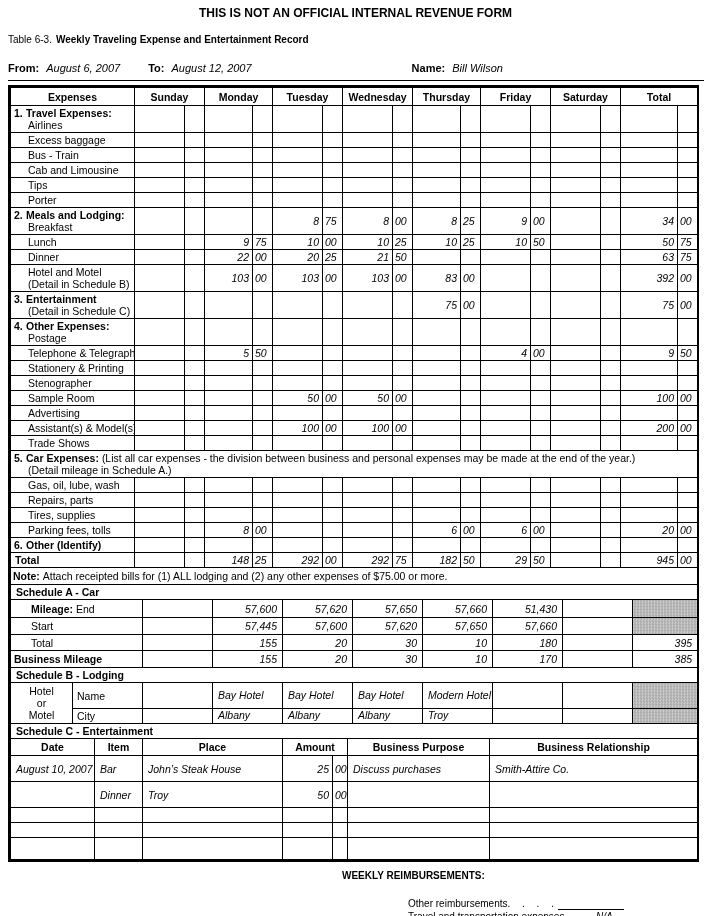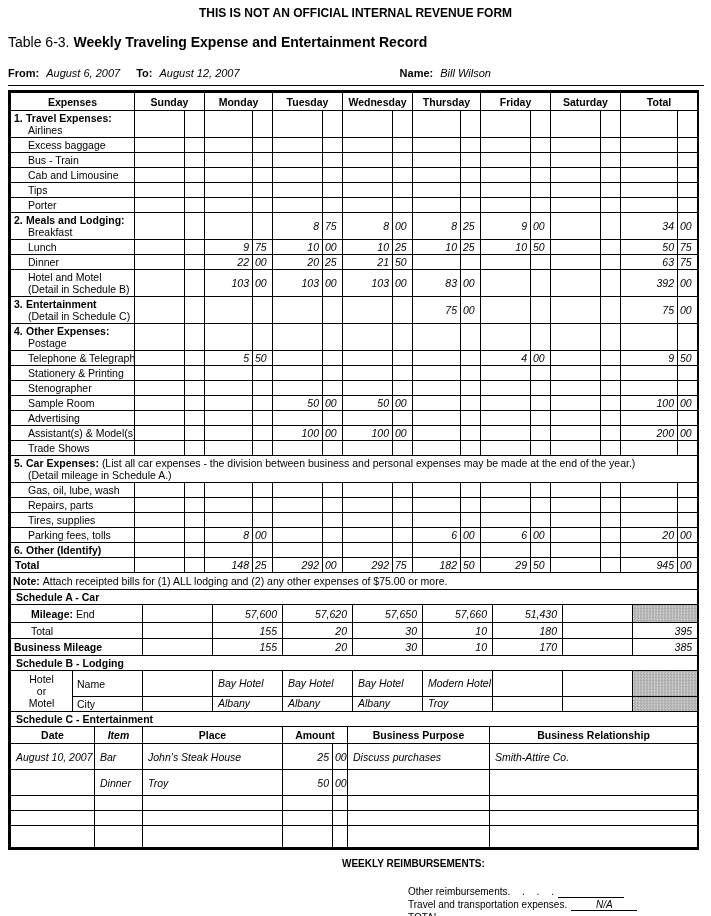--- a/index.html
+++ b/index.html
@@ -3,27 +3,27 @@
 <meta charset="utf-8">
 <style>
   * { box-sizing: border-box; }
   html,body { margin:0; padding:0; }
   body {
     width:711px; height:916px; overflow:hidden;
     background:#fff; color:#000;
     font-family:"Liberation Sans", sans-serif;
   }
   .disclaimer { text-align:center; font-weight:bold; font-size:12px; padding-top:6px; }
-  .titleline { font-size:14px; margin:14px 0 0 8px; }
+  .titleline { font-size:10px; margin:14px 0 0 8px; }
   .titleline b { margin-left:4px; }
   .meta { display:flex; align-items:baseline; font-size:11px; margin:17px 7px 0 8px;
           border-bottom:1px solid #000; padding-bottom:6px; }
   .meta .lbl { font-weight:bold; }
   .meta .val { font-style:italic; margin-left:7px; white-space:nowrap; }
-  .m-to { margin-left:16px; }
+  .m-to { margin-left:28px; }
   .m-name { margin-left:160px; }
 
   .sheet { margin:4px 7px 0 8px; width:691px; border:2px solid #000; background:#fff; }
   table { border-collapse:collapse; table-layout:fixed; width:687px; }
   table + table { margin-top:-1px; }
   td { border:1px solid #000; padding:0; font-size:10.5px; vertical-align:middle;
        overflow:hidden; line-height:12px; }
 
   tr.hd td { height:18px; }
   tr.h1 td { height:15px; }
@@ -1475,20 +1475,31 @@
           <td class="sa-val" style="height: 18px;"></td>
           <td class="sa-val" style="height: 18px;">57,600</td>
           <td class="sa-val" style="height: 18px;">57,620</td>
           <td class="sa-val" style="height: 18px;">57,650</td>
           <td class="sa-val" style="height: 18px;">57,660</td>
           <td class="sa-val" style="height: 18px;">51,430</td>
           <td class="sa-val" style="height: 18px;"></td>
           <td class="shade" style="height: 18px;"></td>
         </tr>
         <tr>
+          <td class="sa-label" style="height: 17px;">Start</td>
+          <td class="sa-val" style="height: 17px;"></td>
+          <td class="sa-val" style="height: 17px;">57,445</td>
+          <td class="sa-val" style="height: 17px;">57,600</td>
+          <td class="sa-val" style="height: 17px;">57,620</td>
+          <td class="sa-val" style="height: 17px;">57,650</td>
+          <td class="sa-val" style="height: 17px;">57,660</td>
+          <td class="sa-val" style="height: 17px;"></td>
+          <td class="shade" style="height: 17px;"></td>
+        </tr>
+        <tr>
           <td class="sa-label" style="height: 16px;">Total</td>
           <td class="sa-val" style="height: 16px;"></td>
           <td class="sa-val" style="height: 16px;">155</td>
           <td class="sa-val" style="height: 16px;">20</td>
           <td class="sa-val" style="height: 16px;">30</td>
           <td class="sa-val" style="height: 16px;">10</td>
           <td class="sa-val" style="height: 16px;">180</td>
           <td class="sa-val" style="height: 16px;"></td>
           <td class="sa-val" style="height: 16px;">395</td>
         </tr>
@@ -1561,21 +1572,21 @@
         <col style="width:65px">
       <col style="width:142px">
         <col style="width:208px">
     </colgroup>
     <tbody id="sc-body">
         <tr class="schedtitle">
           <td colspan="6">Schedule C - Entertainment</td>
         </tr>
         <tr>
           <td class="colhead" style="height: 17px;">Date</td>
-          <td class="colhead" style="height: 17px; font-style: italic;">Item</td>
+          <td class="colhead" style="height: 17px;">Item</td>
           <td class="colhead" style="height: 17px;">Place</td>
           <td class="colhead" style="height: 17px;">Amount</td>
           <td class="colhead" style="height: 17px;">Business Purpose</td>
           <td class="colhead" style="height: 17px; margin-top: 44px;">Business Relationship</td>
         </tr>
         <tr>
           <td class="sc-val" style="height: 26px;">August 10, 2007</td>
           <td class="sc-val" style="height: 26px;">Bar</td>
           <td class="sc-val" style="height: 26px;">John’s Steak House</td>
           <td class="money-td" style="height: 26px;">

